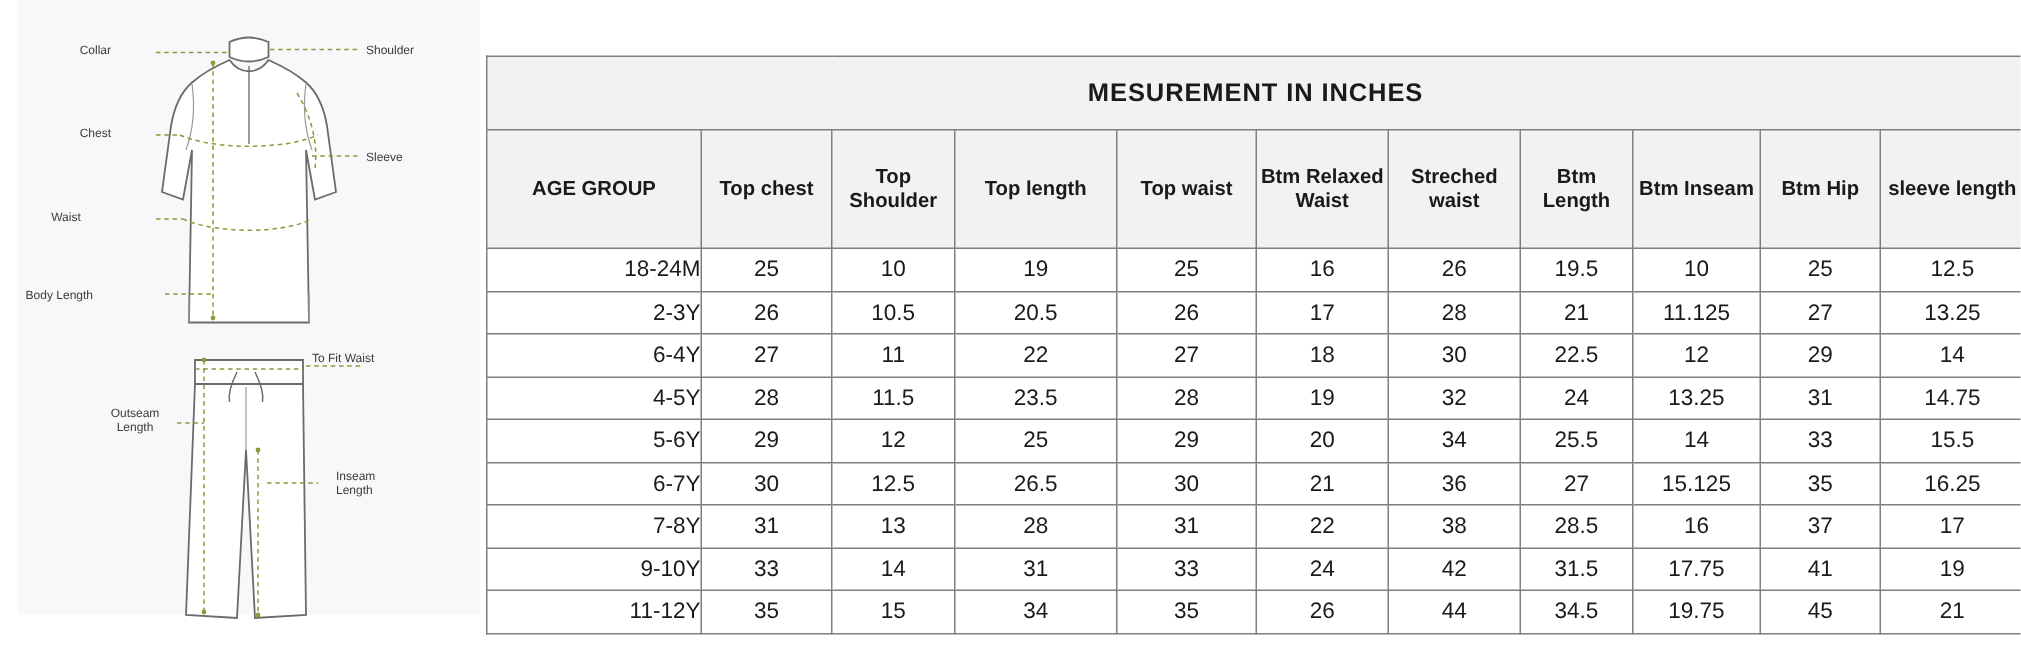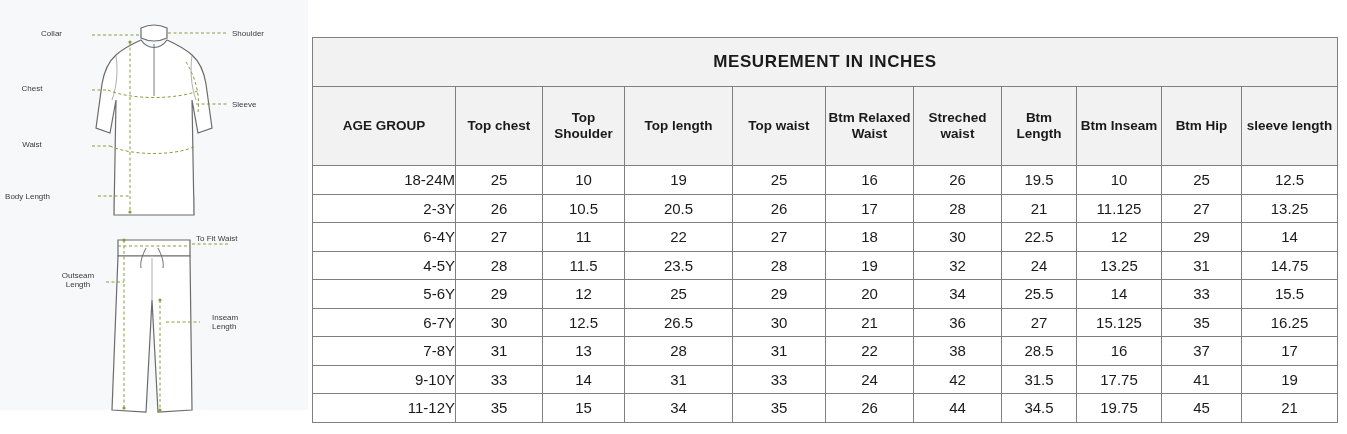--- a/index.html
+++ b/index.html
@@ -21,20 +21,21 @@
     flex-direction: row;
   }
 
   
   .illus-panel {
     position: relative;
     width: 308px;
     height: 410px;
     background: #f7f8fa;
     flex: 0 0 308px;
+    margin-left: 12px;
   }
   .illus-svg {
     display: block;
     width: 308px;
     height: 434px;
   }
   .illus-label {
     position: absolute;
     font-family: "Liberation Sans", sans-serif;
     font-size: 8px;
@@ -198,21 +199,21 @@
       <g fill="#8a9b3a">
         <circle cx="124" cy="240" r="1.6"></circle>
         <circle cx="124" cy="408" r="1.6"></circle>
         <circle cx="160" cy="300" r="1.6"></circle>
         <circle cx="160" cy="410" r="1.6"></circle>
       </g>
     </svg>
 
     <div class="illus-label" style="left:62px; top:29px;  text-align:right; transform:translateX(-100%); width:60px;">Collar</div>
     <div class="illus-label" style="left:232px; top:29px;">Shoulder</div>
-    <div class="illus-label" style="left:62px; top:84px;  text-align:center; transform:translateX(-100%); width:60px;">Chest</div>
+    <div class="illus-label" style="left:62px; top:84px;  text-align:right; transform:translateX(-100%); width:60px;">Chest</div>
     <div class="illus-label" style="left:232px; top:100px;">Sleeve</div>
     <div class="illus-label" style="left:62px; top:140px; text-align:center; transform:translateX(-100%); width:60px;">Waist</div>
     <div class="illus-label" style="left:50px; top:192px; text-align:right; transform:translateX(-100%); width:70px;">Body Length</div>
     <div class="illus-label" style="left:196px; top:234px;">To Fit Waist</div>
     <div class="illus-label" style="left:78px; top:271px; text-align:center; transform:translateX(-50%);">Outseam
 Length</div>
     <div class="illus-label" style="left:212px; top:313px;">Inseam
 Length</div>
   </div>
 

